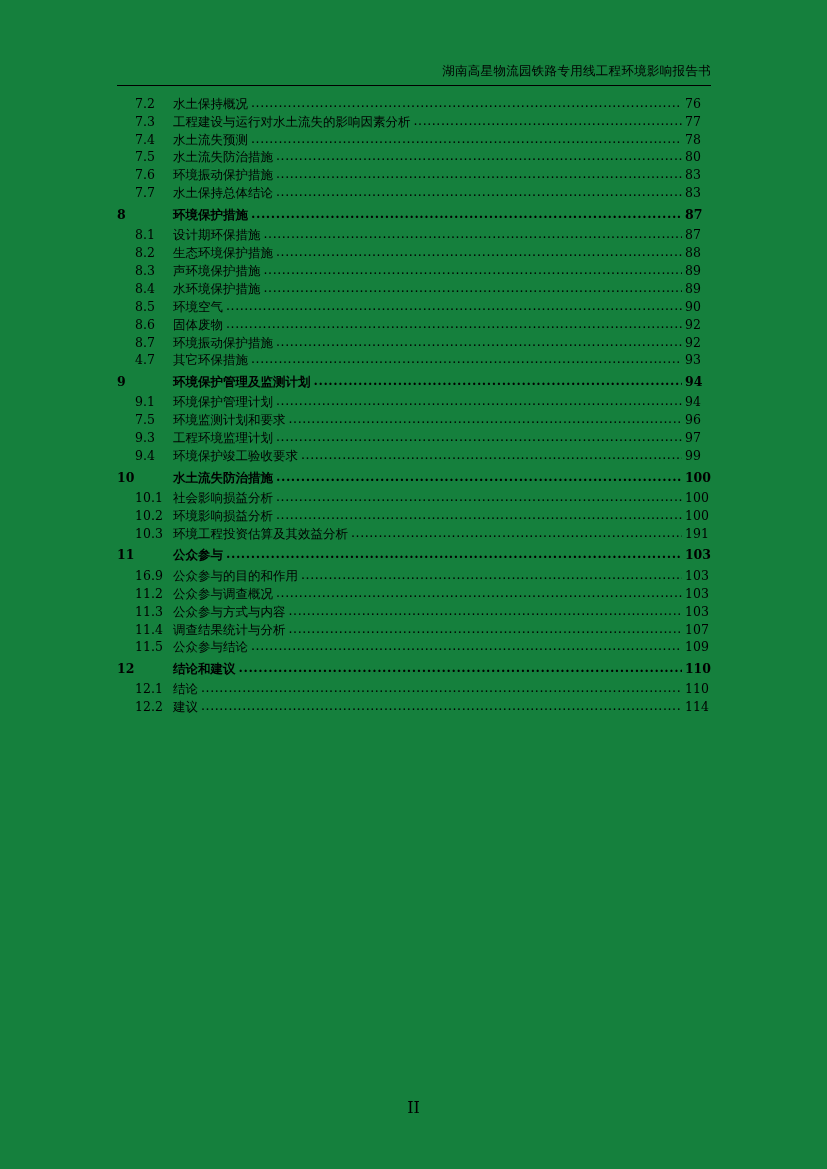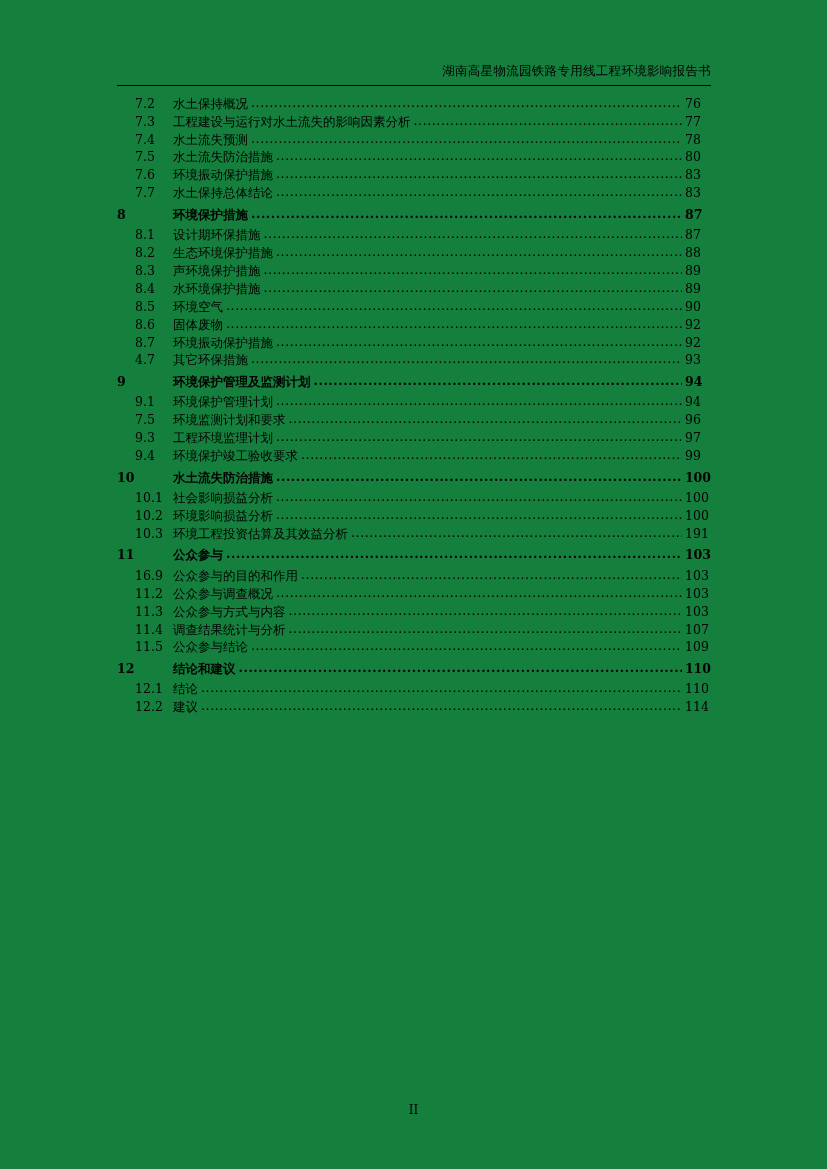--- a/index.html
+++ b/index.html
@@ -85,21 +85,21 @@
     min-width: 26px;
     padding-left: 3px;
     white-space: nowrap;
   }
   .footer {
     position: absolute;
     left: 0;
     right: 0;
     bottom: 52px;
     text-align: center;
-    font-size: 12px;
+    font-size: 16px;
     font-family: "DejaVu Serif", "Liberation Serif", serif;
   }
 </style>
 </head>
 <body>
 
 <div class="page">
 
   <div class="content">
 

